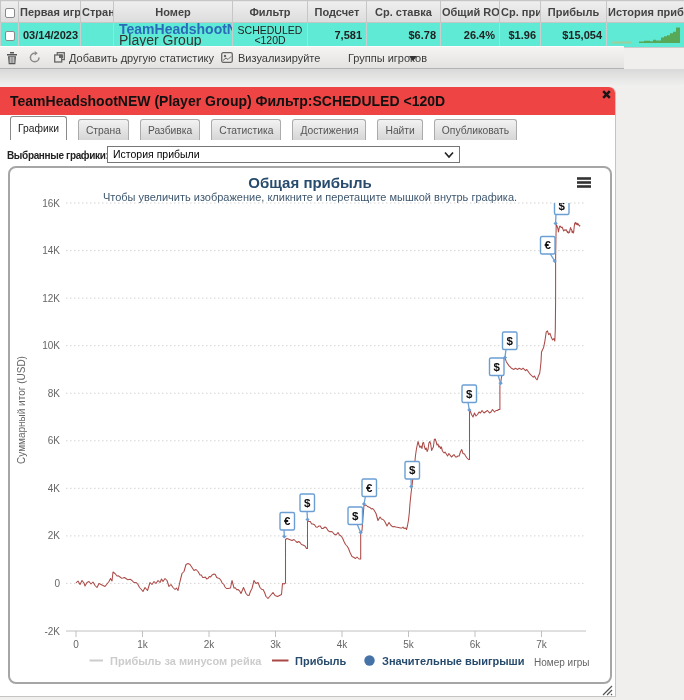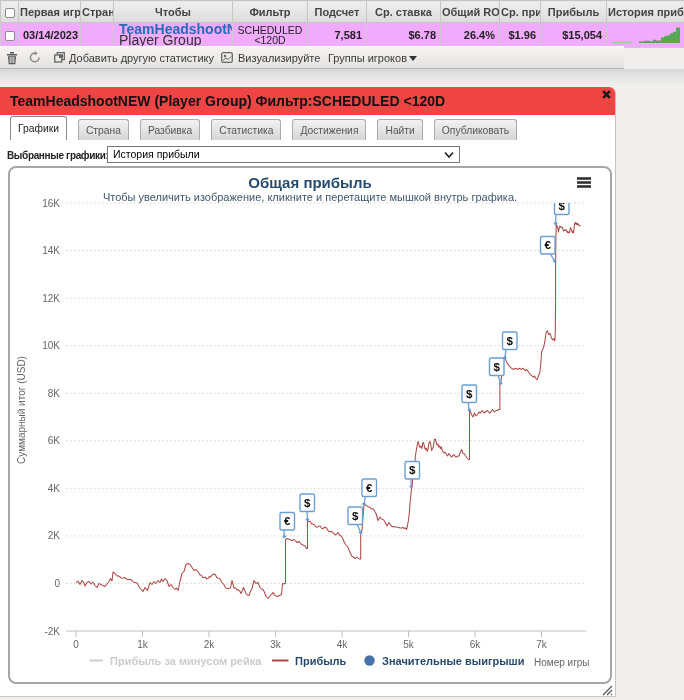--- a/index.html
+++ b/index.html
@@ -1,21 +1,21 @@
 <!DOCTYPE html>
 <html><head><meta charset="utf-8">
 <style>
 * { margin:0; padding:0; box-sizing:border-box; }
 html,body { width:684px; height:700px; font-family:"Liberation Sans", sans-serif; background:#f0efee; overflow:hidden; }
 #page { position:relative; width:684px; height:700px; }
 .abs { position:absolute; }
 
 table.grid { border-collapse:collapse; table-layout:fixed; width:684px; font-size:11px; }
 table.grid th { background:linear-gradient(#efefef,#dcdcdc); border:1px solid #c6c6c6; color:#444; font-weight:bold; height:22px; padding:0 1px; overflow:hidden; white-space:nowrap; }
-table.grid td { background:#f0abfc; border:1px solid #cccccc; height:23px; padding:0 4px; overflow:hidden; white-space:nowrap; color:#222; }
+table.grid td { background:#5eead4; border:1px solid #cccccc; height:23px; padding:0 4px; overflow:hidden; white-space:nowrap; color:#222; }
 .cb { width:10px; height:10px; border:1px solid #8a8a8a; background:#fff; border-radius:2px; display:inline-block; vertical-align:middle; }
 .num { text-align:right; font-weight:bold; }
 
 #toolbar { position:absolute; left:0; top:46px; width:624px; height:23px; background:linear-gradient(#f5f4f3,#e3e2e1); border-bottom:1px solid #b3b3b3; border-top:1px solid #fdfdfd; color:#3a3a3a; font-size:11.5px; }
 #toolbar span.t { position:absolute; top:5px; font-size:11px; }
 
 #dialog { position:absolute; left:0; top:87px; width:616px; height:610px; background:#ffffff; border-right:1px solid #c4c4c4; border-bottom:1px solid #c4c4c4; border-radius:0 6px 0 0; }
 #dhead { position:absolute; left:0; top:0; width:615px; height:28px; background:#ef4444; border-radius:0 6px 0 0; }
 #dhead .ttl { position:absolute; left:10px; top:6px; font-size:14px; font-weight:bold; color:#111; letter-spacing:0px; }
 #dhead .x { position:absolute; right:4px; top:3px; line-height:0; } #dhead .x svg { display:block; }
@@ -42,21 +42,21 @@
         <col style="width:59px">
         <col style="width:41px">
         <col style="width:66px">
         <col style="width:78px">
       </colgroup>
 <tbody>
         <tr>
           <th><span class="cb"></span></th>
           <th>Первая игр</th>
           <th>Страна</th>
-          <th>Чтобы</th>
+          <th>Номер</th>
           <th>Фильтр</th>
           <th>Подсчет</th>
           <th>Ср. ставка</th>
           <th>Общий ROI</th>
           <th>Ср. при</th>
           <th>Прибыль</th>
           <th>История приб</th>
         </tr>
 <tr>
 <td><span class="cb"></span></td>
@@ -93,21 +93,21 @@
         <path d="M3.3,3 V0.7 H10.3 V7.7 H7.9" fill="none" stroke="#666" stroke-width="1.3"></path>
         <rect x="5" y="2.5" width="4" height="3.5" fill="#666"></rect>
       </svg>
   <span class="t" style="left:69px;">Добавить другую статистику</span>
   <svg class="abs" style="left:221px;top:5px;" width="12" height="11" viewBox="0 0 12 11">
         <rect x="0.7" y="0.7" width="10.6" height="9.6" rx="1.5" fill="none" stroke="#666" stroke-width="1.3"></rect>
         <circle cx="4" cy="4" r="1.2" fill="#666"></circle>
         <path d="M2,8.5 l3-2.5 2,1.5 3-3" fill="none" stroke="#666" stroke-width="1"></path>
       </svg>
   <span class="t" style="left:238px;">Визуализируйте</span>
-  <span class="t" style="left:328px;">Группы игроков</span>
+  <span class="t" style="left:308px;padding-left:40px;">Группы игроков</span>
   <span class="abs" style="left:409px;top:9px;width:0;height:0;border-left:4px solid transparent;border-right:4px solid transparent;border-top:5px solid #333;"></span>
 </div>
 <div style="position:absolute;left:0;top:69px;width:684px;height:18px;background:linear-gradient(#d9d9d9,#f1f1f0);"></div>
 <div id="dialog">
   <div id="dhead">
         <span class="ttl">TeamHeadshootNEW (Player Group) Фильтр:SCHEDULED &lt;120D</span>
         <span class="x">
           <svg width="9" height="9" viewBox="0 0 9 9">
             <path d="M1.2,1.2 L7.8,7.8 M7.8,1.2 L1.2,7.8" stroke="#161616" stroke-width="2.5"></path>
           </svg>

